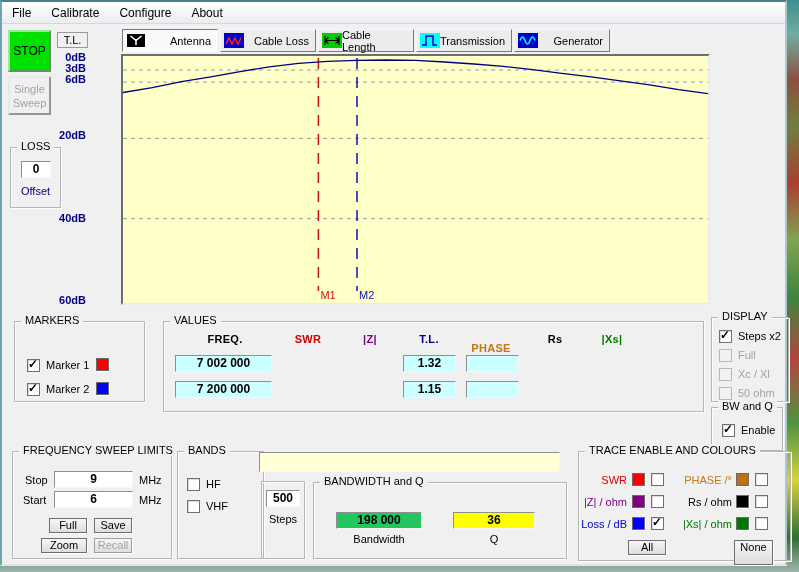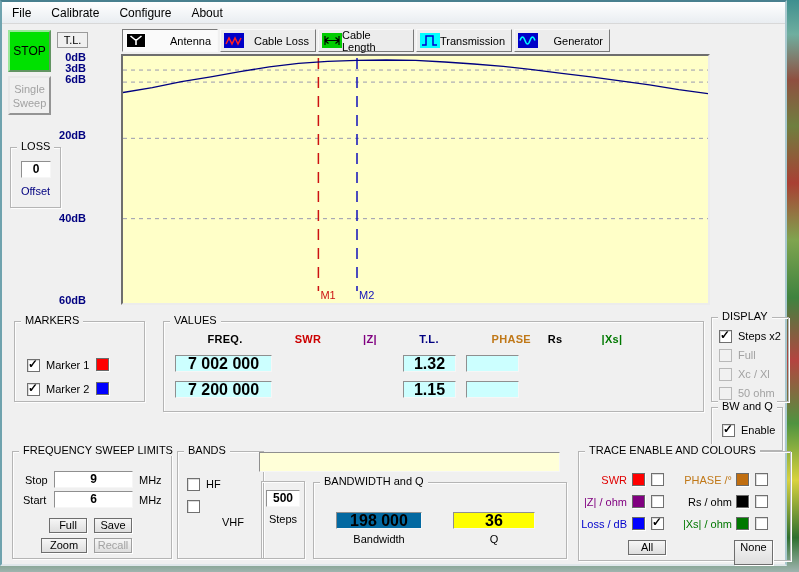--- a/index.html
+++ b/index.html
@@ -44,21 +44,21 @@
   
   .cb { position:absolute; width:13px; height:13px; background:#fff; border:1px solid #707070;
     box-shadow:inset 1px 1px 0 #dcdcdc; }
   .cb.on::after { content:"✓"; position:absolute; left:0px; top:-3px; font-size:12px; font-weight:bold; color:#000; }
   .cb.disabled { background:#f1f1f1; border-color:#b8b8b8; box-shadow:none; }
   .sw { position:absolute; width:13px; height:13px; border:1px solid #6a6a6a; box-shadow:1px 1px 0 #fff; }
   .btn { position:absolute; background:linear-gradient(180deg,#f6f6f6,#dedede); border:1px solid #6e6e6e;
     box-shadow:1px 1px 0 #fff; text-align:center; font-size:11px; line-height:13px; }
   .btn.disabled { color:#a2a2a2; border-color:#9f9f9f; }
   .vfield { position:absolute; background:#ccffff; border:1px solid; border-color:#8f8f8f #f6f6f6 #f6f6f6 #8f8f8f;
-    font-weight:bold; font-size:16px; text-align:center; line-height:15px; }
+    font-weight:bold; font-size:12px; text-align:center; line-height:15px; }
   .wfield { position:absolute; background:#ffffff; border:1px solid; border-color:#8f8f8f #f6f6f6 #f6f6f6 #8f8f8f;
     font-weight:bold; font-size:12px; text-align:center; line-height:15px; }
   .lbl { position:absolute; white-space:nowrap; }
   .hdr { position:absolute; width:80px; text-align:center; font-weight:bold; letter-spacing:0.3px; }
   .disabled { color:#a2a2a2 !important; }
   .ralign { text-align:right; }
 </style>
 </head>
 <body>
 
@@ -149,21 +149,21 @@
     <span class="lbl" style="left:31px; top:61px;">Marker 2</span>
     <span class="sw" style="left: 81px; top: 60px; background-color: rgb(0, 0, 255);"></span>
   </div>
 
   <div class="fs" style="left:161px; top:319px; width:541px; height:91px;">
     <span class="legend">VALUES</span>
     <div class="hdr" style="left: 21px; top: 11px; color: rgb(0, 0, 0);">FREQ.</div>
     <div class="hdr" style="left: 104px; top: 11px; color: rgb(204, 0, 0);">SWR</div>
     <div class="hdr" style="left: 166px; top: 11px; color: rgb(128, 0, 128);">|Z|</div>
     <div class="hdr" style="left: 225px; top: 11px; color: rgb(0, 0, 128);">T.L.</div>
-    <div class="hdr" style="left: 287px; top: 11px; color: rgb(192, 120, 24); text-align: right;">PHASE</div>
+    <div class="hdr" style="left: 287px; top: 20px; color: rgb(192, 120, 24);">PHASE</div>
     <div class="hdr" style="left: 351px; top: 11px; color: rgb(0, 0, 0);">Rs</div>
     <div class="hdr" style="left: 408px; top: 11px; color: rgb(0, 120, 0);">|Xs|</div>
 
     <div class="vfield" style="left:11px;  top:33px; width:97px; height:17px;">7 002 000</div>
     <div class="vfield" style="left:239px; top:33px; width:53px; height:17px;">1.32</div>
     <div class="vfield" style="left:302px; top:33px; width:53px; height:17px;"></div>
     <div class="vfield" style="left:11px;  top:59px; width:97px; height:17px;">7 200 000</div>
     <div class="vfield" style="left:239px; top:59px; width:53px; height:17px;">1.15</div>
     <div class="vfield" style="left:302px; top:59px; width:53px; height:17px;"></div>
   </div>
@@ -198,33 +198,33 @@
     <div class="btn" style="left:81px; top:66px; width:38px; height:15px;">Save</div>
     <div class="btn" style="left:28px; top:86px; width:46px; height:15px;">Zoom</div>
     <div class="btn disabled" style="left:81px; top:86px; width:38px; height:15px;">Recall</div>
   </div>
 
   <div class="fs" style="left:175px; top:449px; width:87px; height:108px;">
     <span class="legend">BANDS</span>
     <span class="cb" style="left:9px; top:26px;"></span>
     <span class="lbl" style="left:28px; top:26px;">HF</span>
     <span class="cb" style="left:9px; top:48px;"></span>
-    <span class="lbl" style="left:44px; top:48px;margin-top:16px;">VHF</span>
+    <span class="lbl" style="left:28px; top:48px;">VHF</span>
   </div>
 
   <div class="vfield" style="left: 257px; top: 450px; width: 301px; height: 20px; font-weight: normal; background-color: rgb(255, 255, 216);"></div>
 
   <div class="fs" style="left:259px; top:479px; width:44px; height:78px;padding-left:12px;">
     <div class="wfield" style="left:4px; top:8px; width:34px; height:17px;">500</div>
     <div class="lbl" style="left:0; top:31px; width:100%; text-align:center;">Steps</div>
   </div>
 
   <div class="fs" style="left:311px; top:480px; width:254px; height:77px;">
     <span class="legend">BANDWIDTH and Q</span>
-    <div class="vfield" style="left: 22px; top: 29px; width: 86px; height: 17px; background-color: #0369a1;">198 000</div>
+    <div class="vfield" style="left: 22px; top: 29px; width: 86px; height: 17px; background-color: #22c55e;">198 000</div>
     <div class="lbl" style="left:22px; top:50px; width:86px; text-align:center;">Bandwidth</div>
     <div class="vfield" style="left: 139px; top: 29px; width: 82px; height: 17px; background-color: rgb(255, 255, 0);">36</div>
     <div class="lbl" style="left:139px; top:50px; width:82px; text-align:center;">Q</div>
   </div>
 
   <div class="fs" style="left:576px; top:449px; width:213px; height:110px;">
     <span class="legend">TRACE ENABLE AND COLOURS</span>
 
     <div class="lbl ralign" style="left: 2px; top: 22px; width: 46px; color: rgb(224, 0, 0);">SWR</div>
     <span class="sw" style="left: 53px; top: 21px; background-color: rgb(255, 0, 0);"></span>

